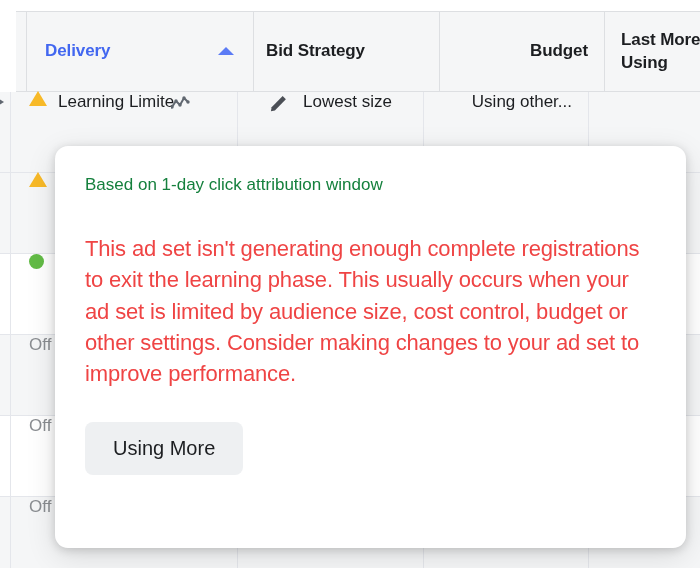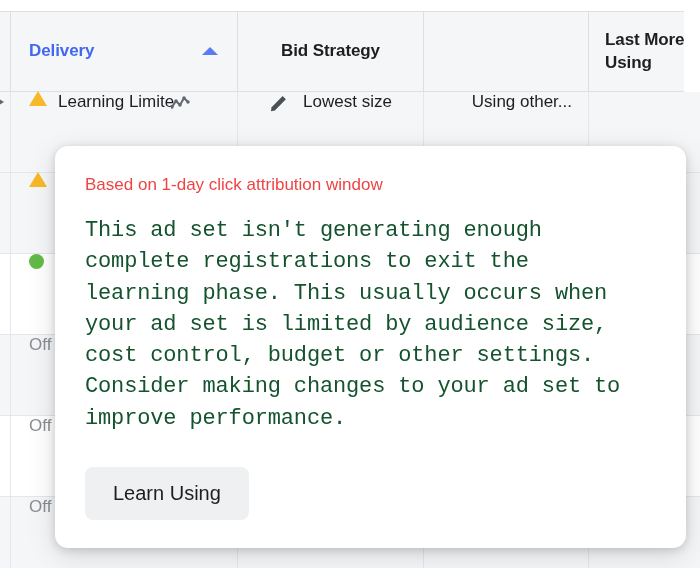--- a/index.html
+++ b/index.html
@@ -29,21 +29,21 @@
     left: 0;
     top: 0;
     width: 700px;
     height: 568px;
     background: #ffffff;
   }
 
   
   .thead {
     position: absolute;
-    left: 0;
+    left: 16px;
     top: 11px;
     width: 684px;
     height: 81px;
     background: #f5f6f7;
     border-top: 1px solid #dddfe2;
     border-bottom: 1px solid #dddfe2;
     box-sizing: border-box;
   }
   .th {
     position: absolute;
@@ -77,21 +77,21 @@
   #th-delivery .thlabel { color: #4267f0; font-weight: bold; }
   .sort-asc {
     width: 0; height: 0;
     border-left: 8px solid transparent;
     border-right: 8px solid transparent;
     border-bottom: 8px solid #5b7bf5;
     margin-right: 5px;
     margin-bottom: 2px;
   }
 
-  #th-bid { left: 238px; width: 185px; justify-content: center; padding: 0 12px; }
+  #th-bid { left: 238px; width: 185px; padding: 0 12px; }
   #th-budget { left: 424px; width: 164px; justify-content: flex-end; padding: 0 16px 0 12px; }
   #th-lastedit { left: 589px; width: 140px; justify-content: flex-start; padding: 0 0 0 16px; }
   #th-lastedit .thlabel {
     width: 94px;
     word-break: keep-all;
   }
 
   
   .tbody {
     position: absolute;
@@ -170,32 +170,31 @@
     height: 402px;
     background: #ffffff;
     border-radius: 13px;
     box-shadow: 0 2px 10px rgba(0,0,0,0.16), 0 8px 30px rgba(0,0,0,0.12);
     box-sizing: border-box;
     padding: 28px 30px 0 30px;
     overflow: hidden;
   }
   .pop-sub {
     font-size: 17px;
-    color: #ef4444;
+    color: #15803d;
     line-height: 1.3;
     margin: 0;
   }
   .pop-body {
     font-size: 22px;
-    color: #14532d;
+    color: #ef4444;
     line-height: 1.42;
-    margin: 19px 0 0 0;
+    margin: 37px 0 0 0;
     width: 560px;
     letter-spacing: -0.15px;
-    font-family: Liberation Mono, monospace;
   }
   .learn-more {
     display: inline-flex;
     align-items: center;
     justify-content: center;
     margin-top: 33px;
     height: 53px;
     padding: 0 28px;
     background: #eef0f2;
     border: none;
@@ -232,20 +231,23 @@
 
       <div class="th" id="th-delivery">
         <span class="thlabel">Delivery</span>
         <span class="sort-asc"></span>
       </div>
 
       <div class="th" id="th-bid">
         <span class="thlabel">Bid Strategy</span>
       </div>
 
+      <div class="th" id="th-budget">
+        <span class="thlabel">Budget</span>
+      </div>
 
       <div class="th" id="th-lastedit">
         <span class="thlabel">
           <span>Last More</span><br>
           <span>Using</span>
         </span>
       </div>
     </div>
 
     <div class="tbody">
@@ -349,16 +351,16 @@
 
   <div class="edge-glyph">
     <svg width="14" height="14" viewBox="0 0 14 14" aria-hidden="true">
       <path d="M0 1 L10 7 L0 13 Z" fill="#606770"></path>
     </svg>
   </div>
 
   <div class="popover">
     <p class="pop-sub">Based on 1-day click attribution window</p>
     <p class="pop-body">This ad set isn't generating enough complete registrations to exit the learning phase. This usually occurs when your ad set is limited by audience size, cost control, budget or other settings. Consider making changes to your ad set to improve performance.</p>
-    <button class="learn-more">Learn Using</button>
+    <button class="learn-more">Using More</button>
   </div>
 
 </div>
 
 </body></html>

